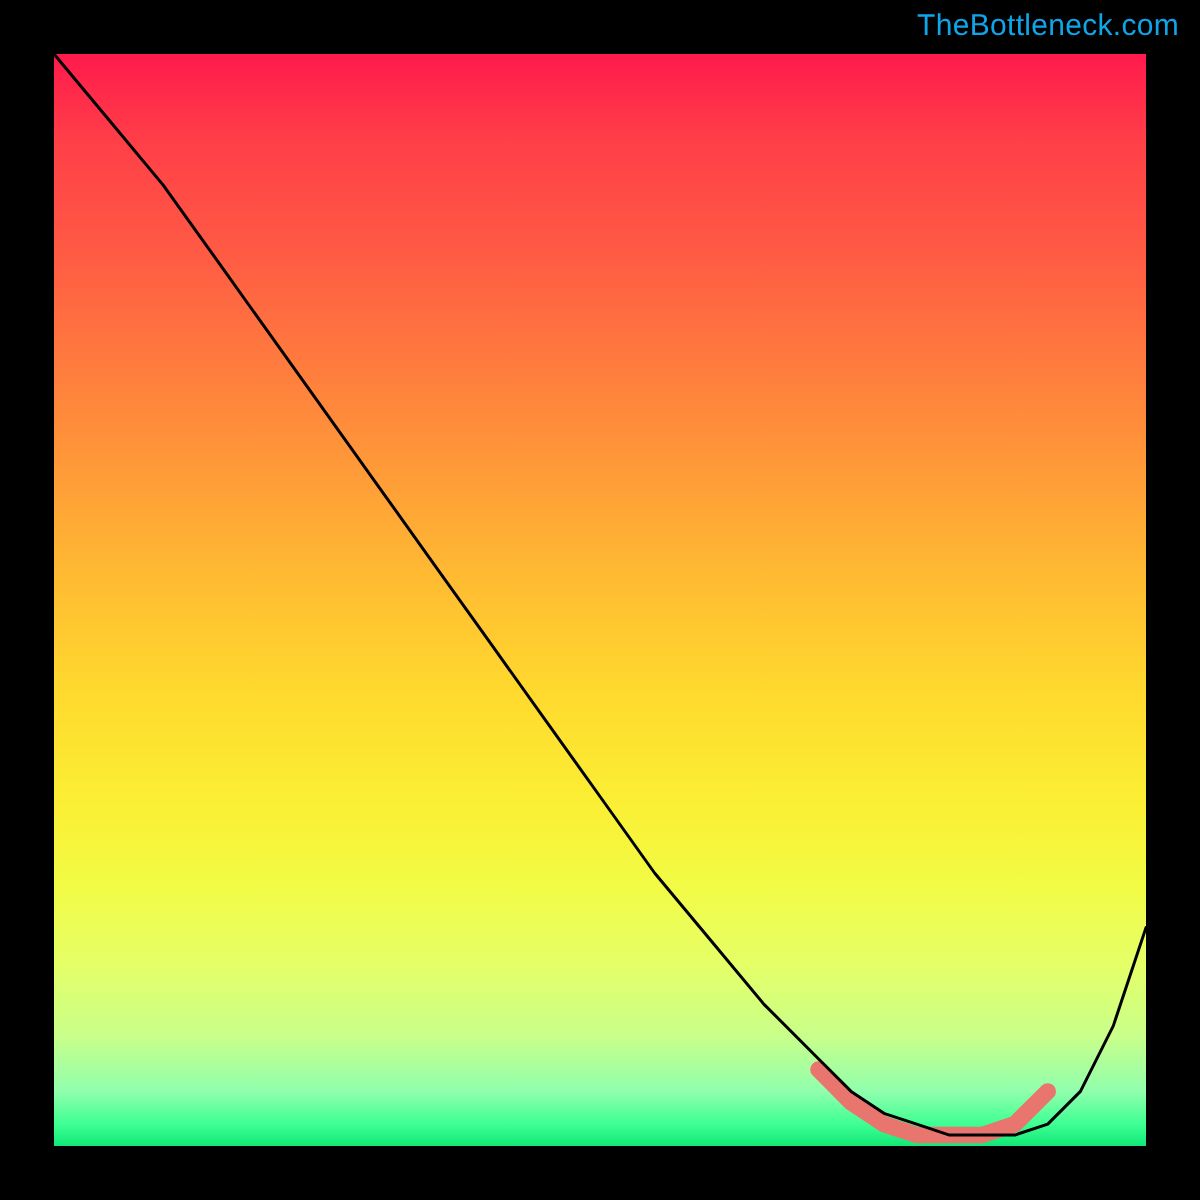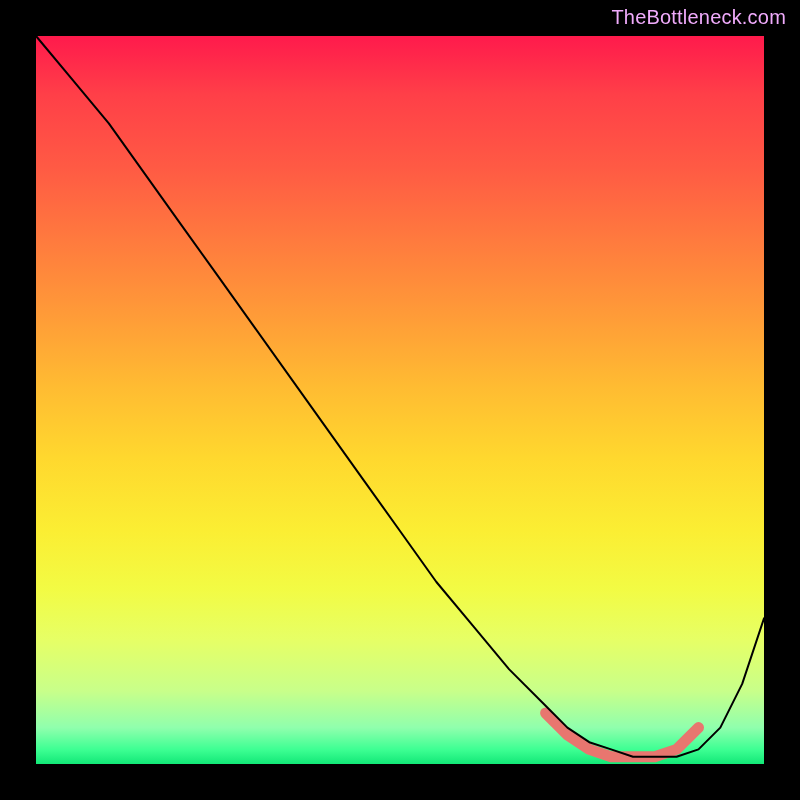--- a/index.html
+++ b/index.html
@@ -59,21 +59,21 @@
     fill: none;
     stroke: #e8766f;
     stroke-width: 11;
     stroke-linecap: round;
     stroke-linejoin: round;
   }
   .watermark {
     position: absolute;
     top: 6px;
     right: 14px;
-    color: #f0abfc;
+    color: #0ea5e9;
     font-size: 20px;
     font-weight: 500;
     letter-spacing: 0.2px;
     user-select: none;
   }
 </style>
 </head>
 <body>
 
 <div class="frame">

